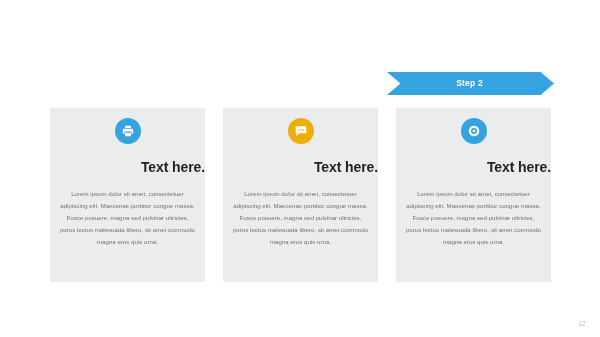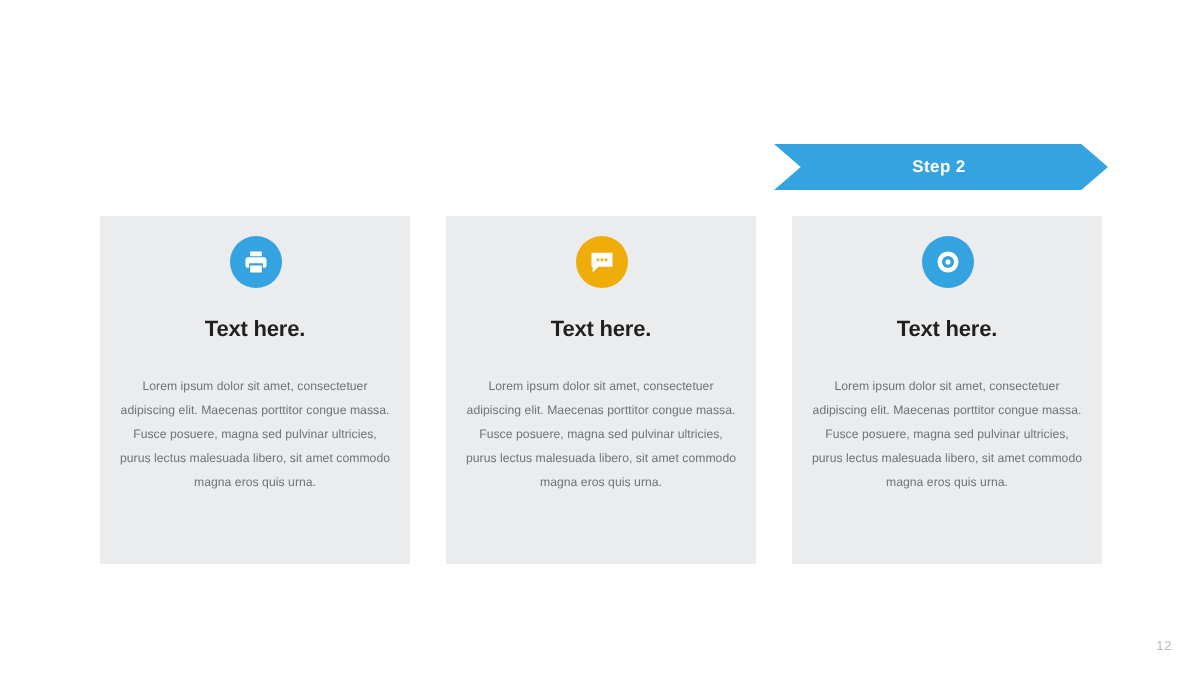--- a/index.html
+++ b/index.html
@@ -100,22 +100,22 @@
   }
   .icon-blue  { background: #35a3e0; }
   .icon-amber { background: #eead09; }
   .icon-wrap svg { display: block; }
 
   .card-title {
     position: absolute;
     top: 52px;
     left: 0;
     right: 0;
-    text-align: center;
-    font-size: 11px;
+    text-align: right;
+    font-size: 14px;
     font-weight: bold;
     color: #231f20;
     letter-spacing: -0.1px;
     line-height: 1;
   }
   .card-body {
     position: absolute;
     top: 80px;
     left: 9px;
     right: 9px;

